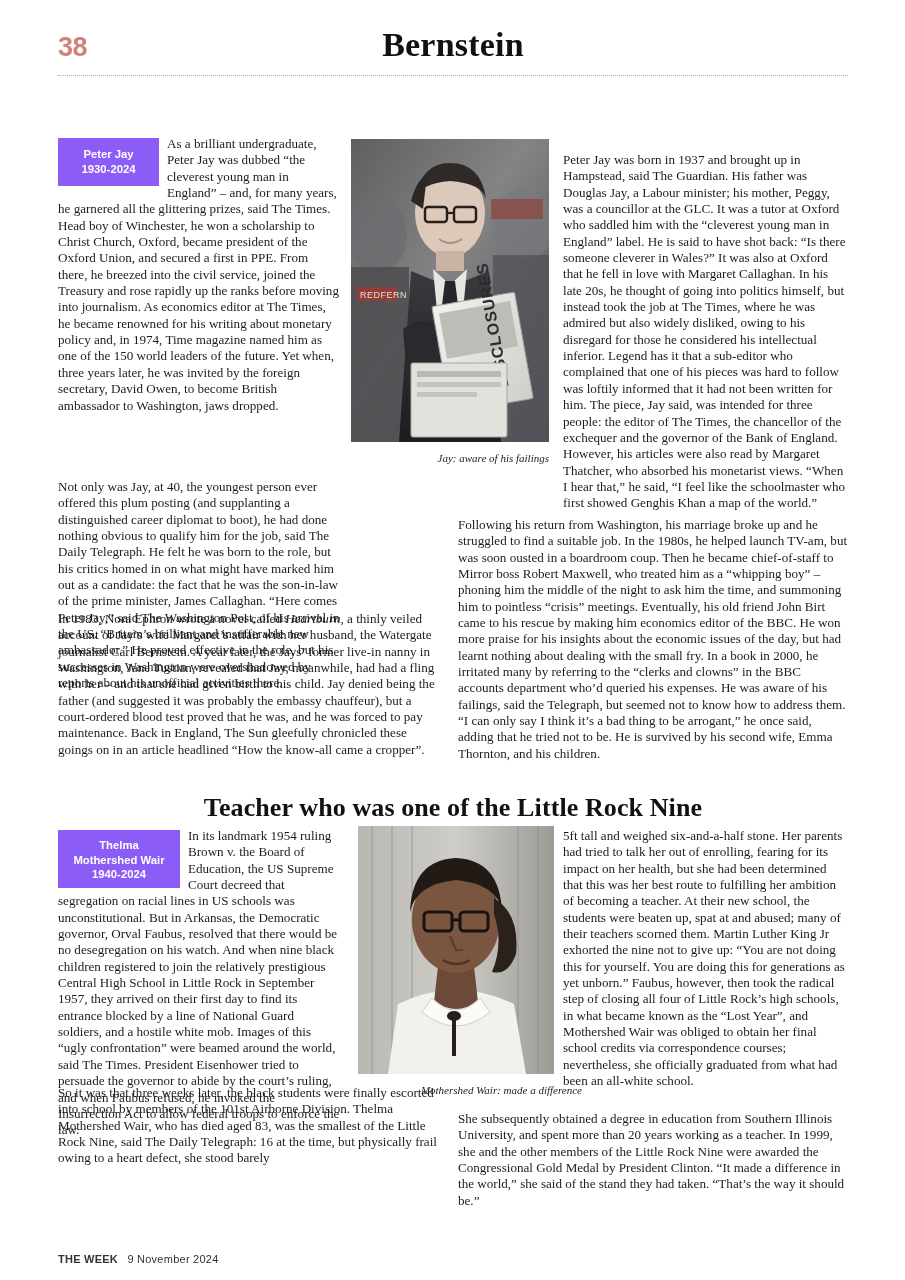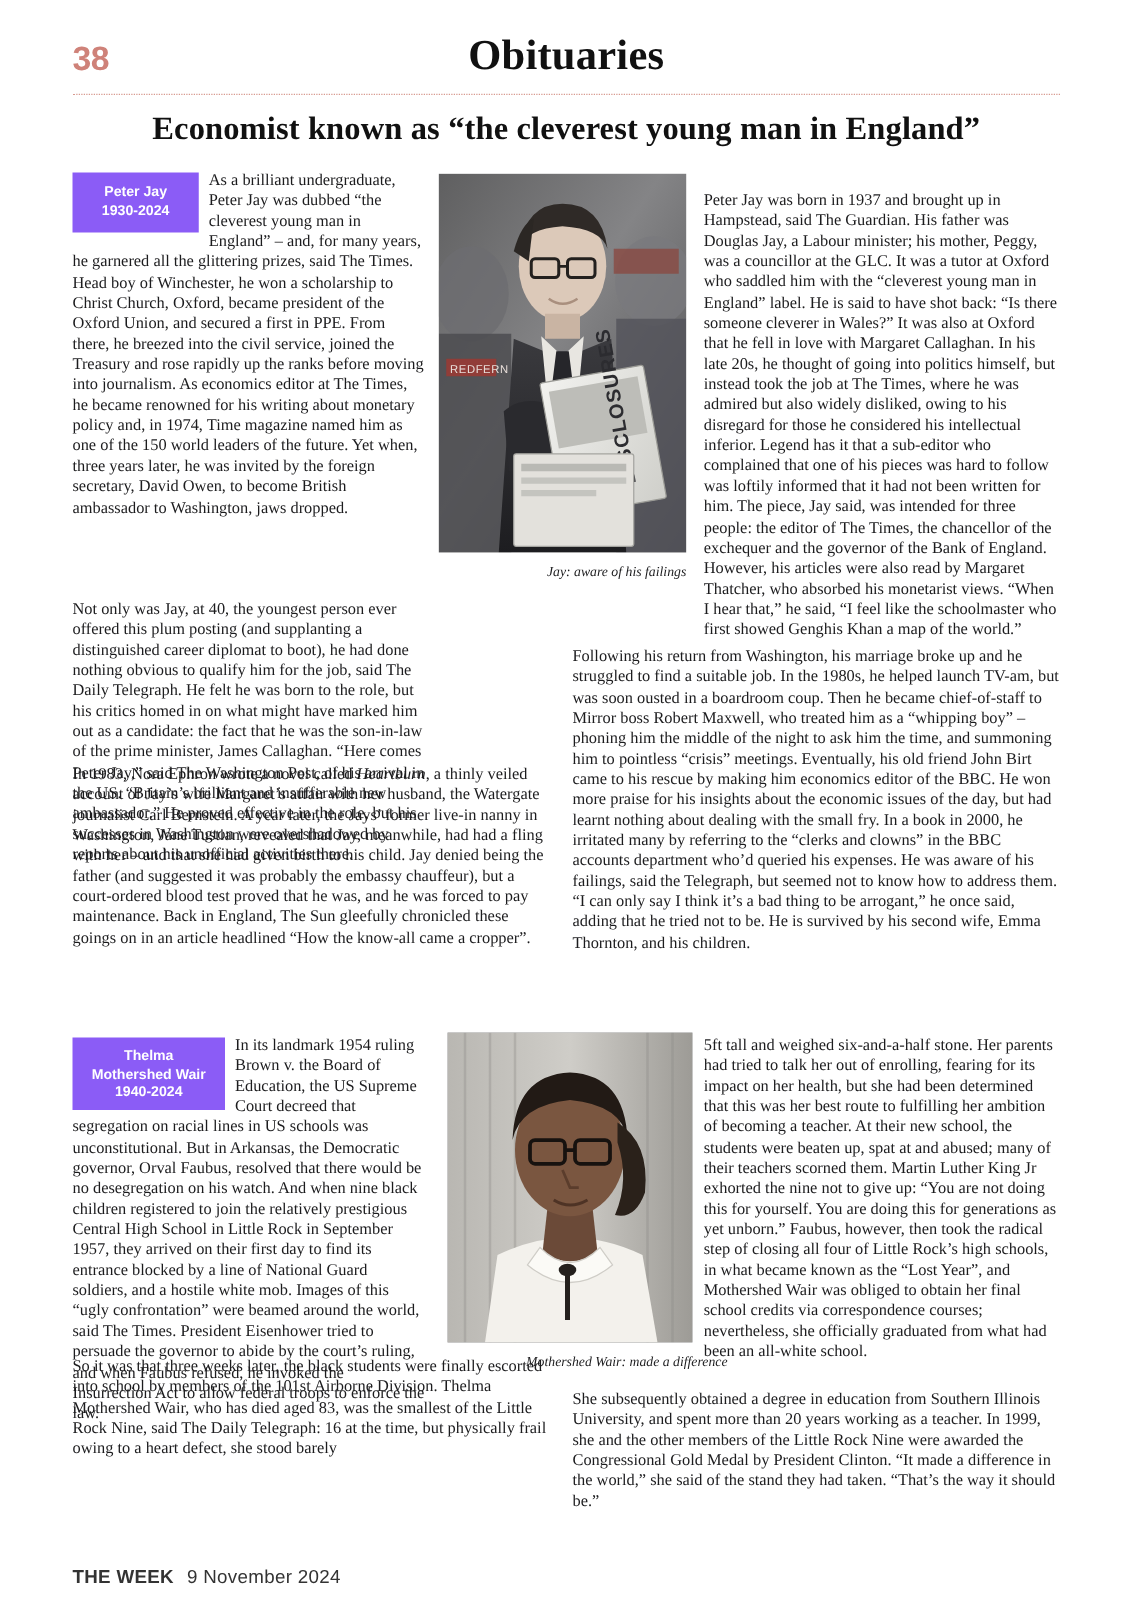--- a/index.html
+++ b/index.html
@@ -117,39 +117,38 @@
     color: #1c1c1e;
     text-align: right;
   }
 
   
   .footer {
     position: absolute;
     left: 58px;
     top: 1253px;
     font-family: "Liberation Sans", sans-serif;
-    font-size: 15px;
+    font-size: 11px;
     letter-spacing: 0.25px;
     color: #333;
   }
   .footer .wk { font-weight: 700; }
   em { font-style: italic; }
 </style>
 </head>
 <body>
 
 <div class="page">
 
   <div class="masthead">
     <div class="folio">38</div>
-    <div class="section-title">Obituaries</div>
+    <div class="section-title">Bernstein</div>
   </div>
   <div class="rule-dotted"></div>
 
-  <div class="headline" id="headline-1">Economist known as “the cleverest young man in England”</div>
 
   <div class="photo-frame" style="left:351px; top:139px; width:198px; height:303px;">
     <svg class="photo-inner" viewBox="0 0 198 303" preserveAspectRatio="none">
       <defs>
         <linearGradient id="bgJ" x1="0" y1="0" x2="1" y2="1">
           <stop offset="0%" stop-color="#5f5f60"></stop>
           <stop offset="45%" stop-color="#848486"></stop>
           <stop offset="100%" stop-color="#4a4a4c"></stop>
         </linearGradient>
         <linearGradient id="suitJ" x1="0" y1="0" x2="0" y2="1">
@@ -228,20 +227,21 @@
       <span>Peter Jay was born in 1937 and brought up in Hampstead, said The Guardian. His father was Douglas Jay, a Labour minister; his mother, Peggy, was a councillor at the GLC. It was a tutor at Oxford who saddled him with the “cleverest young man in England” label. He is said to have shot back: “Is there someone cleverer in Wales?” It was also at Oxford that he fell in love with Margaret Callaghan. In his late 20s, he thought of going into politics himself, but instead took the job at The Times, where he was admired but also widely disliked, owing to his disregard for those he considered his intellectual inferior. Legend has it that a sub-editor who complained that one of his pieces was hard to follow was loftily informed that it had not been written for him. The piece, Jay said, was intended for three people: the editor of The Times, the chancellor of the exchequer and the governor of the Bank of England. However, his articles were also read by Margaret Thatcher, who absorbed his monetarist views. “When I hear that,” he said, “I feel like the schoolmaster who first showed Genghis Khan a map of the world.”</span>
     </p>
   </div>
 
   <div class="col" style="left:458px; top:517px; width:390px;">
     <p>
       <span>Following his return from Washington, his marriage broke up and he struggled to find a suitable job. In the 1980s, he helped launch TV-am, but was soon ousted in a boardroom coup. Then he became chief-of-staff to Mirror boss Robert Maxwell, who treated him as a “whipping boy” – phoning him the middle of the night to ask him the time, and summoning him to pointless “crisis” meetings. Eventually, his old friend John Birt came to his rescue by making him economics editor of the BBC. He won more praise for his insights about the economic issues of the day, but had learnt nothing about dealing with the small fry. In a book in 2000, he irritated many by referring to the “clerks and clowns” in the BBC accounts department who’d queried his expenses. He was aware of his failings, said the Telegraph, but seemed not to know how to address them. “I can only say I think it’s a bad thing to be arrogant,” he once said, adding that he tried not to be. He is survived by his second wife, Emma Thornton, and his children.</span>
     </p>
   </div>
 
+  <div class="headline" id="headline-2">Teacher who was one of the Little Rock Nine</div>
 
   <div class="photo-frame" style="left:358px; top:826px; width:196px; height:248px;">
     <svg class="photo-inner" viewBox="0 0 196 248" preserveAspectRatio="none">
       <defs>
         <linearGradient id="bgW" x1="0" y1="0" x2="1" y2="0">
           <stop offset="0%" stop-color="#b9b7b2"></stop>
           <stop offset="50%" stop-color="#cfcdc8"></stop>
           <stop offset="100%" stop-color="#9d9b96"></stop>
         </linearGradient>
       </defs>

